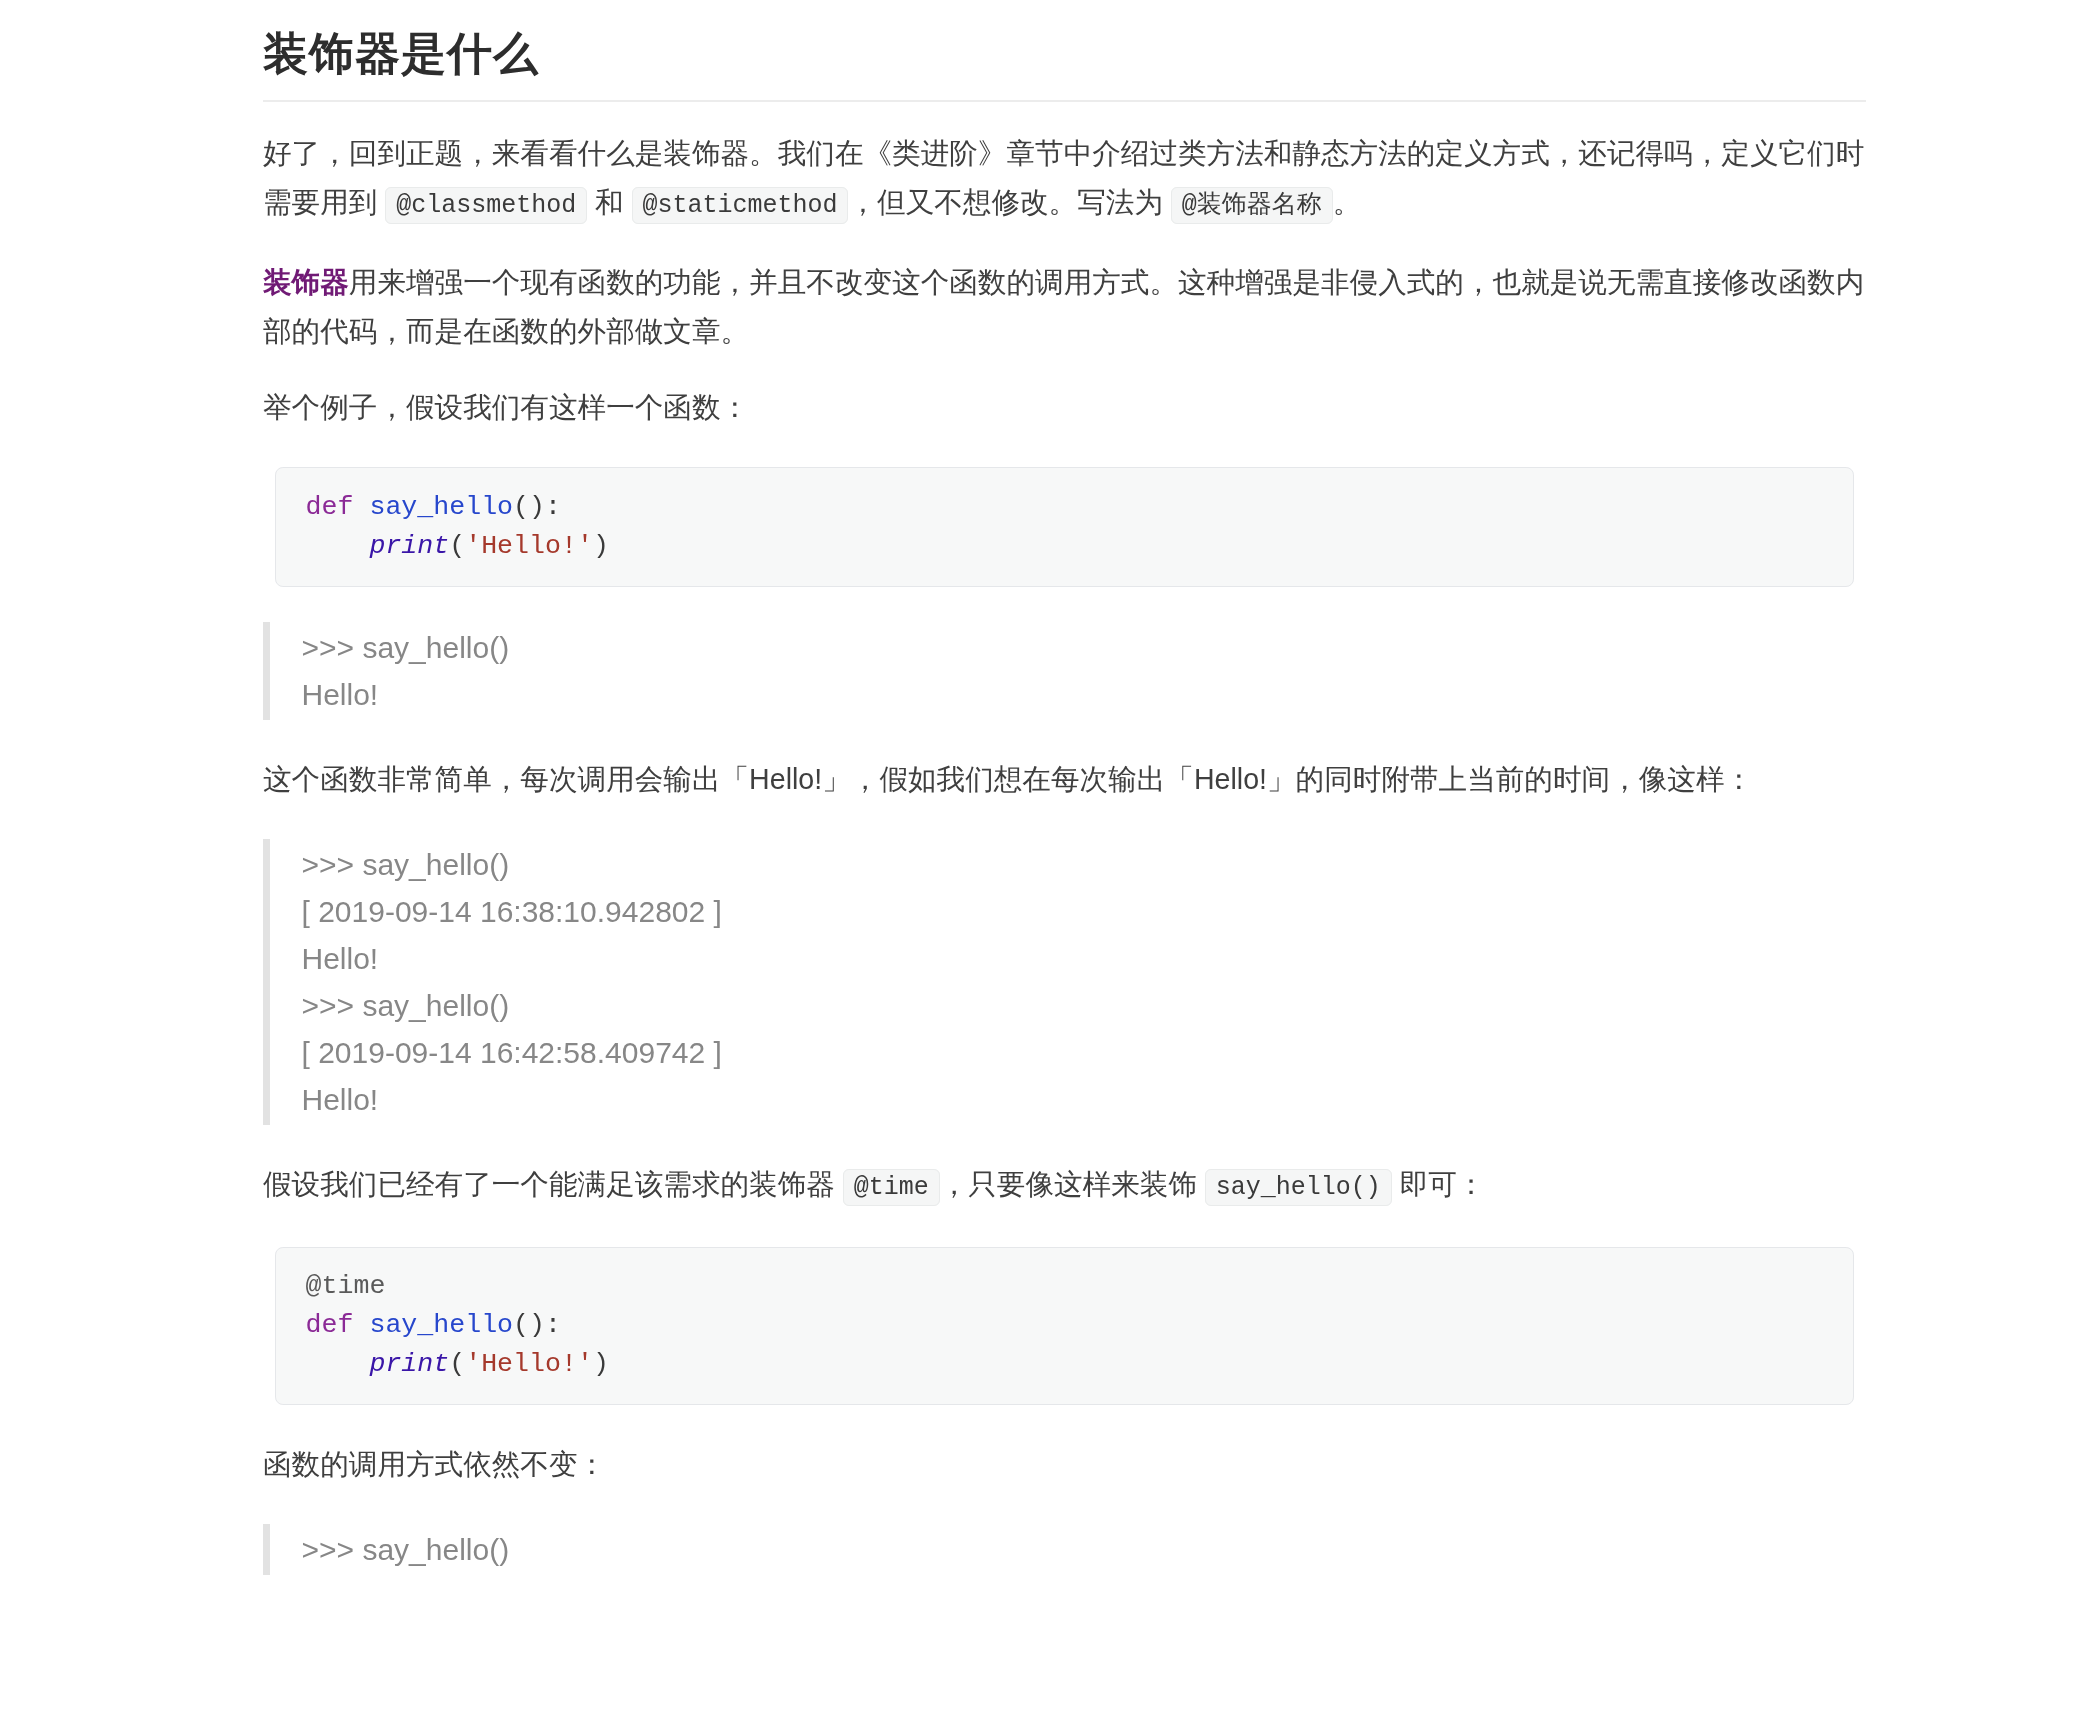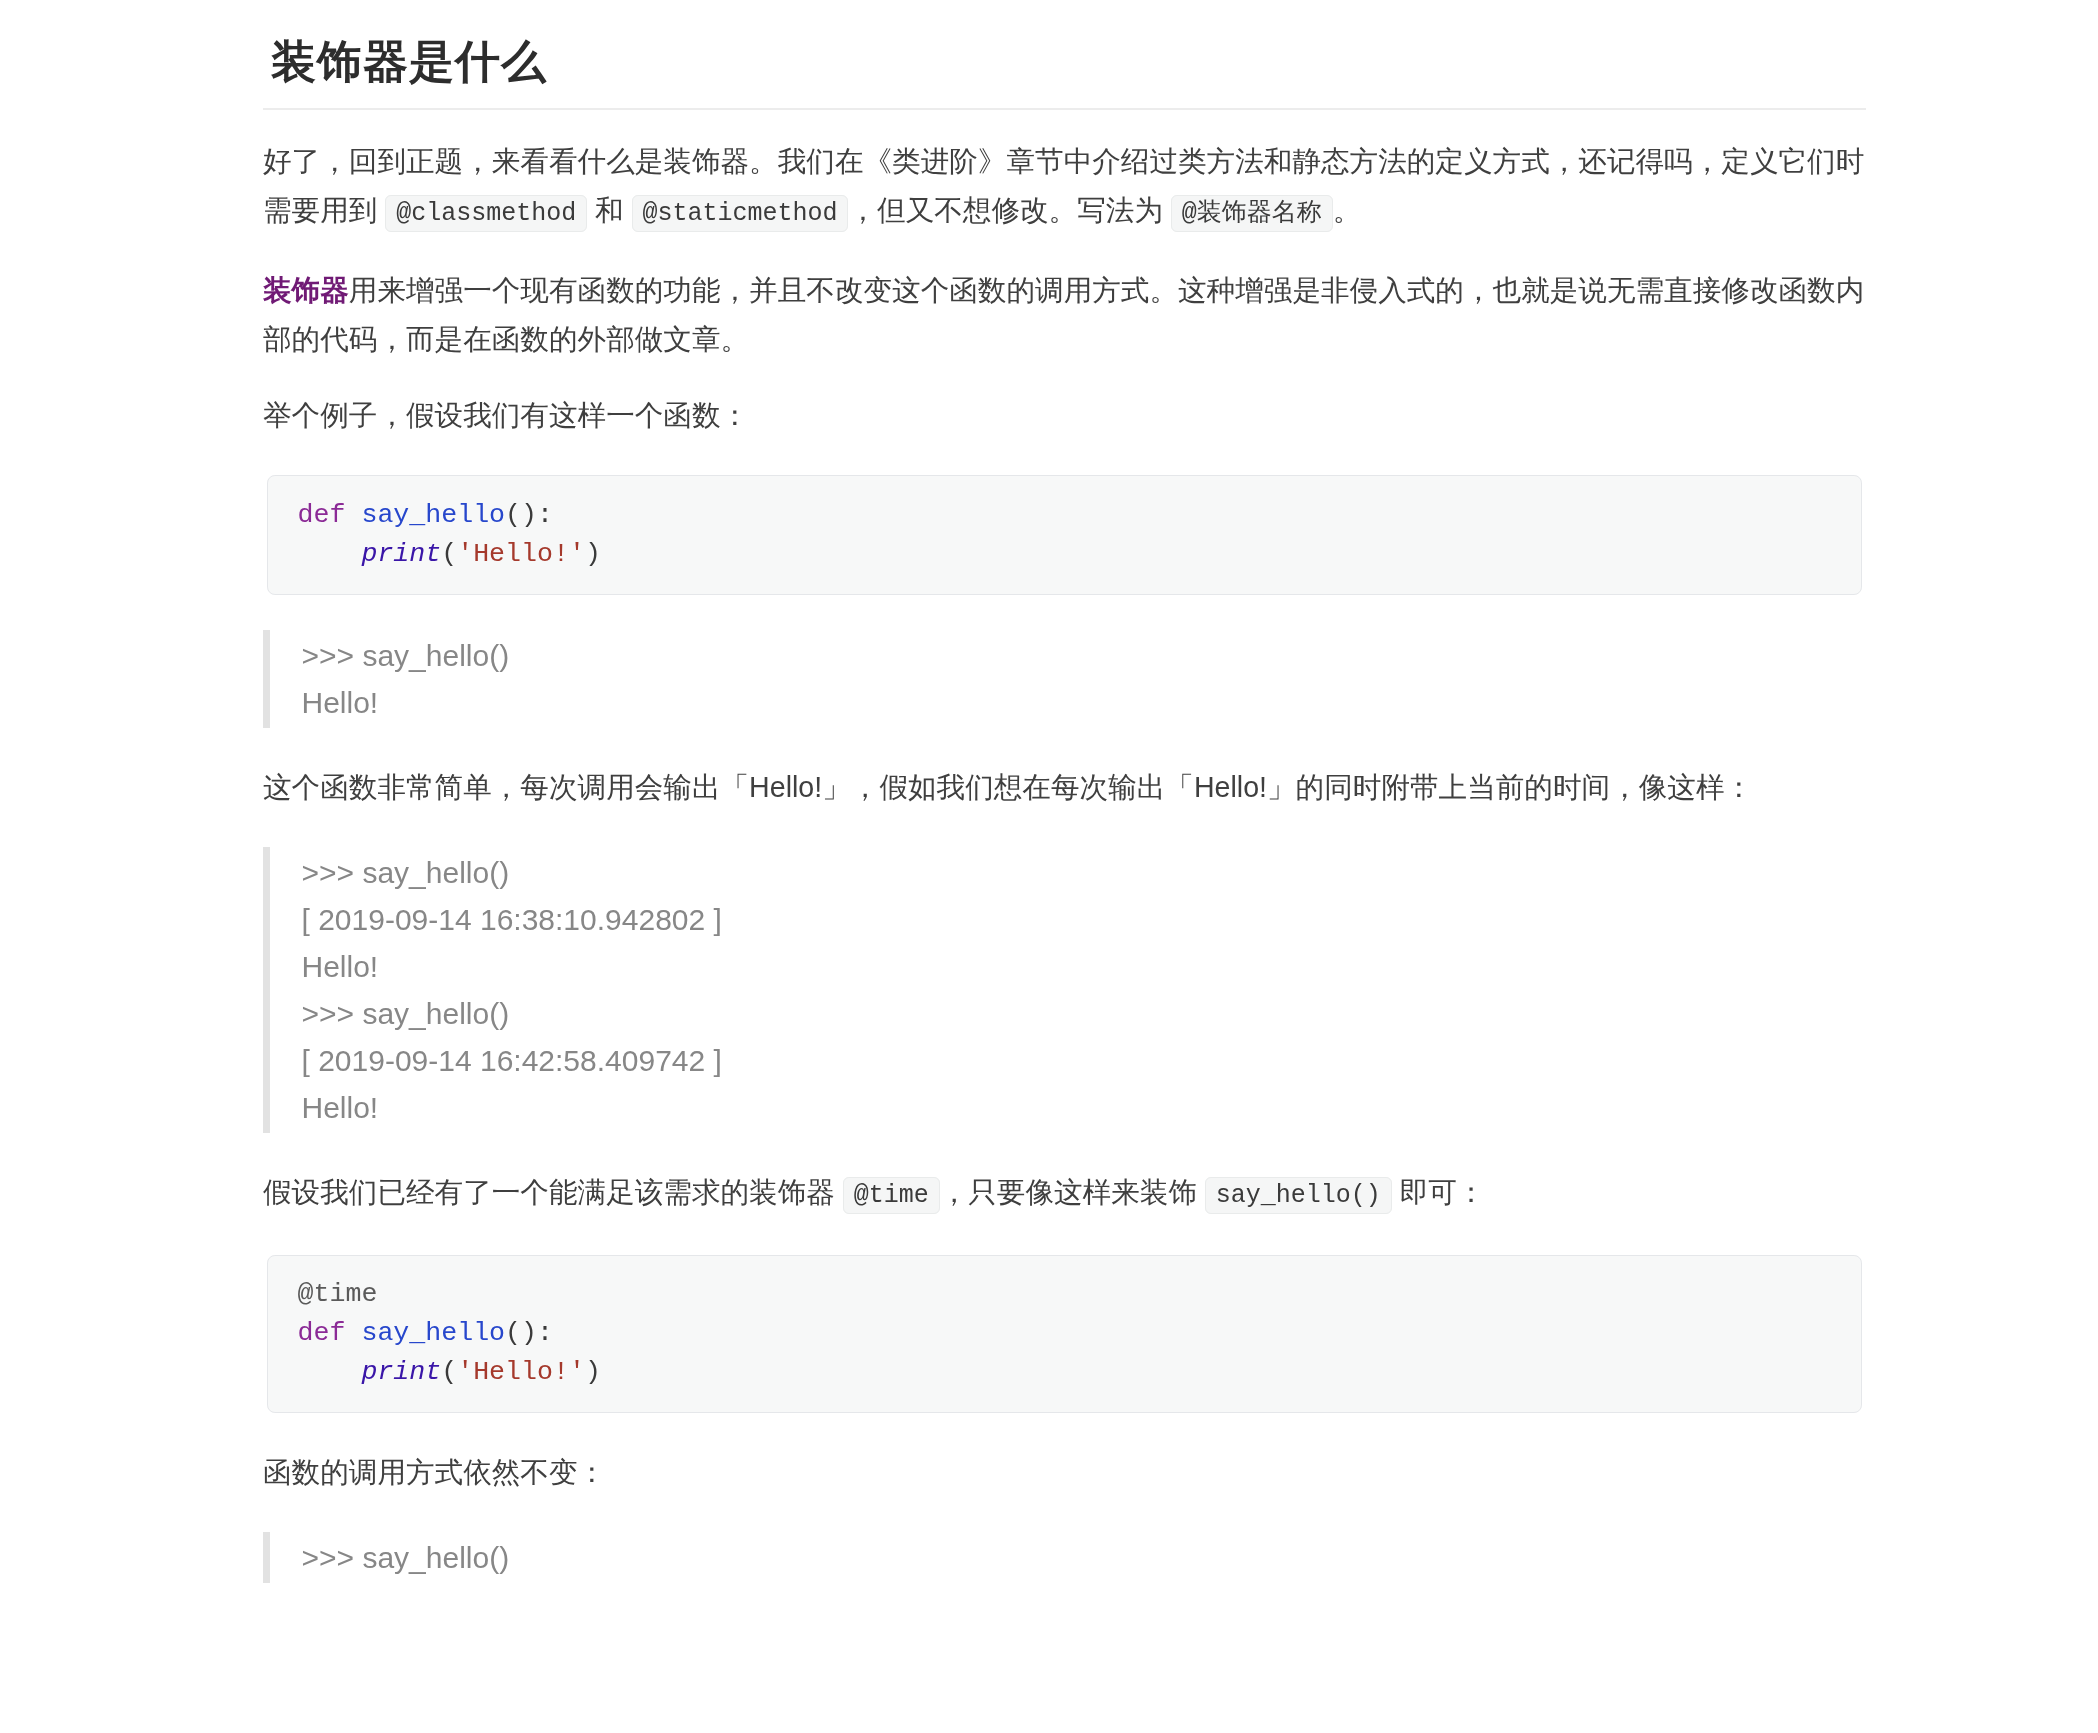--- a/index.html
+++ b/index.html
@@ -23,21 +23,21 @@
   html,body{margin:0;padding:0;}
   body{
     width:2098px;height:1734px;overflow:hidden;background:#ffffff;
     font-family:"Liberation Sans","DejaVu Sans",sans-serif;
     color:var(--body-text);
   }
   .doc{
     padding:25.6px 232px 0 263px;
   }
   h1.title{
-    margin:8px;
+    margin:0;
     font-size:45px;
     line-height:1.25;
     font-weight:700;
     color:var(--heading-text);
     letter-spacing:1px;
   }
   .divider{
     margin-top:17.7px;
     border-top:2px solid var(--divider);
     height:0;
@@ -53,21 +53,21 @@
     font-family:"Liberation Mono","DejaVu Sans Mono",monospace;
     font-size:25px;
     background:var(--inline-code-bg);
     border:1px solid var(--inline-code-border);
     border-radius:5.9px;
     padding:3px 9.9px;
     color:#3a3a3a;
     white-space:nowrap;
   }
   pre.codeblock{
-    margin:35px 4px;
+    margin:35px 12px;
     background:var(--code-block-bg);
     border:1px solid var(--code-block-border);
     border-radius:7.9px;
     padding:19.7px 29.6px;
     font-family:"Liberation Mono","DejaVu Sans Mono",monospace;
     font-size:26.6px;
     line-height:39px;
     color:var(--code-plain);
   }
   pre.codeblock .line{white-space:pre;}

